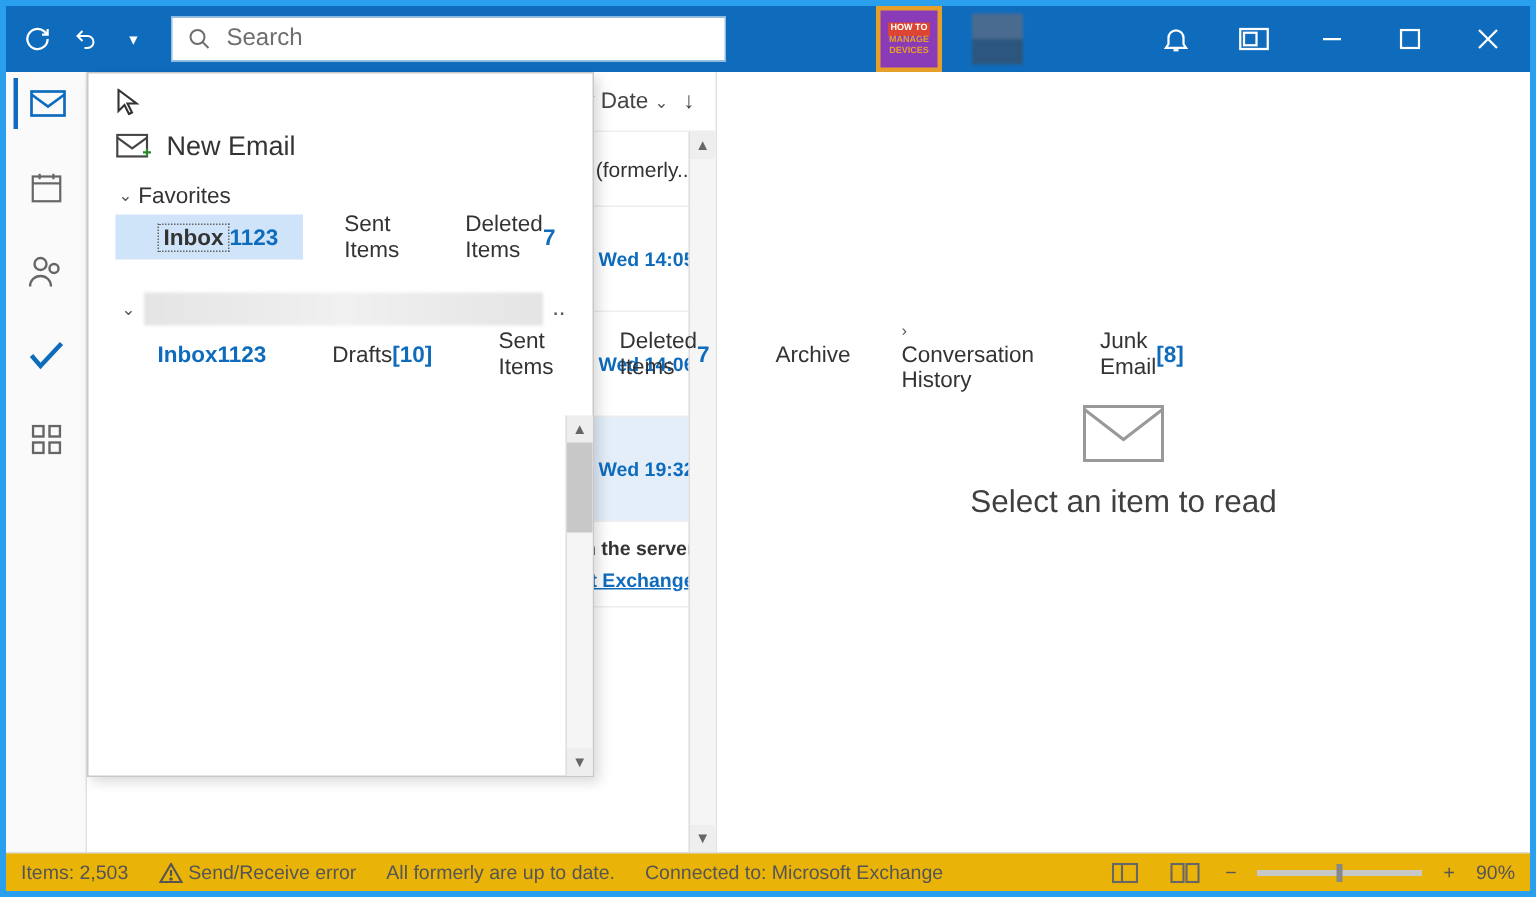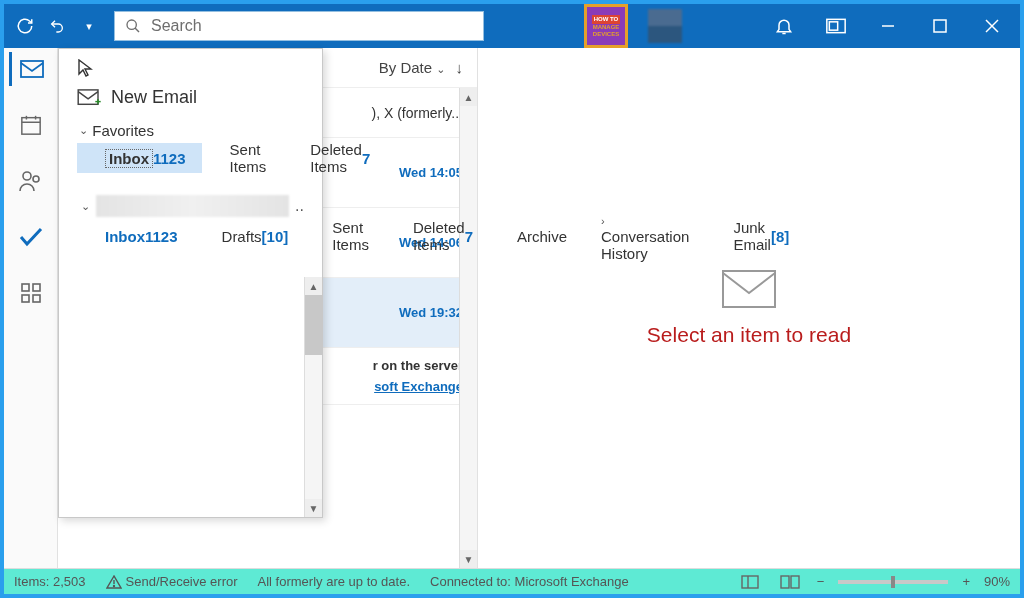--- a/index.html
+++ b/index.html
@@ -35,41 +35,41 @@
   .msg-item { border-bottom:1px solid #eee; padding:10px 14px 10px 14px; display:flex; flex-direction:column; justify-content:center; gap:6px; font-size:14px; color:#333; position:relative; min-height:70px;}
   .msg-item.sel{ background:#e3eef9;}
   .msg-time { color:#0f6cbd; font-weight:600; text-align:right; font-size:13px;}
   .msg-link { color:#0f6cbd; font-weight:600; text-decoration:underline; font-size:13px;}
   .msg-srv { color:#333; font-weight:600; font-size:13px;}
   .strip-sb { position:absolute; right:0; top:0; width:18px; height:100%; background:#f5f5f5; border-left:1px solid #ddd;}
   .strip-sb .ar{height:18px;display:flex;align-items:center;justify-content:center;font-size:10px;color:#666;background:#eee;}
   
   .readpane { flex:1; display:flex; flex-direction:column; align-items:center; justify-content:center; color:#666;}
   .readpane svg{ color:#999;}
-  .readpane .txt{ font-size:21px; color:#b91c1c; margin-top:14px;}
-  
-  .flyout { position:absolute; left:0; top:0; width:265px; background:#fff; border:1px solid #c8c8c8; box-shadow:3px 3px 8px rgba(0,0,0,.15); height:470px; z-index:5; display:flex; flex-direction:column;}
+  .readpane .txt{ font-size:21px; color:#404040; margin-top:14px;}
+  
+  .flyout { position:absolute; left:0; top:0; width:338px; background:#fff; border:1px solid #c8c8c8; box-shadow:3px 3px 8px rgba(0,0,0,.15); height:470px; z-index:5; display:flex; flex-direction:column;}
   .fly-top { padding:10px 12px 6px 18px;}
   .cursor{ font-size:18px; color:#333; margin-bottom:6px;}
   .new-em { display:flex; align-items:center; gap:10px; font-size:18px; color:#333; padding:4px 0 10px 0;}
   .section-h { display:flex; align-items:center; font-size:15px; color:#333; padding:4px 0 4px 2px; gap:4px;}
   .chev{ font-size:11px; color:#555;}
   .folder-list { display:flex; flex-direction:row; }
   .folder { display:flex; align-items:center; justify-content:space-between; padding:5px 16px 5px 28px; font-size:15px; color:#333; height:30px;}
   .folder.sel { background:#cfe4f8;}
   .folder.sel .fname{ border:1px dotted #666; padding:0 3px; font-weight:600;}
   .folder .cnt{ color:#0f6cbd; font-weight:700; font-size:15px;}
   .folder .cntb{ color:#0f6cbd; font-weight:600;}
   .acct-row { display:flex; align-items:center; padding:4px 6px 4px 4px; position:relative;}
   .acct-blur { flex:1; height:22px; background:linear-gradient(90deg,#e4e4e4,#f0f0f0,#e4e4e4); margin:0 6px; filter:blur(1px);}
   .fly-sb { position:absolute; right:0; top:228px; width:18px; bottom:0; background:#f5f5f5; border-left:1px solid #ddd;}
   .fly-sb .ar{height:18px;display:flex;align-items:center;justify-content:center;font-size:10px;color:#666;background:#eee;}
   .fly-sb .thumb{ margin-top:0; height:60px; background:#c8c8c8; }
   
-  .statusbar{ height:26px; background:#5eead4; border-top:1px solid #ddd; display:flex; align-items:center; font-size:13px; color:#555; gap:20px; padding:0 10px;}
+  .statusbar{ height:26px; background:#eab308; border-top:1px solid #ddd; display:flex; align-items:center; font-size:13px; color:#555; gap:20px; padding:0 10px;}
   .statusbar .warn{ display:flex; align-items:center; gap:4px;}
   .status-right{ margin-left:auto; display:flex; align-items:center; gap:14px;}
   .zoom-track{ width:110px; height:4px; background:#c8c8c8; position:relative;}
   .zoom-track .zk{ position:absolute; left:48%; top:-4px; width:4px; height:12px; background:#888;}
   .ic-btn{ width:26px; height:20px; display:flex; align-items:center; justify-content:center; color:#666;}
   svg{display:block;}
 </style>
 </head>
 <body>
 

